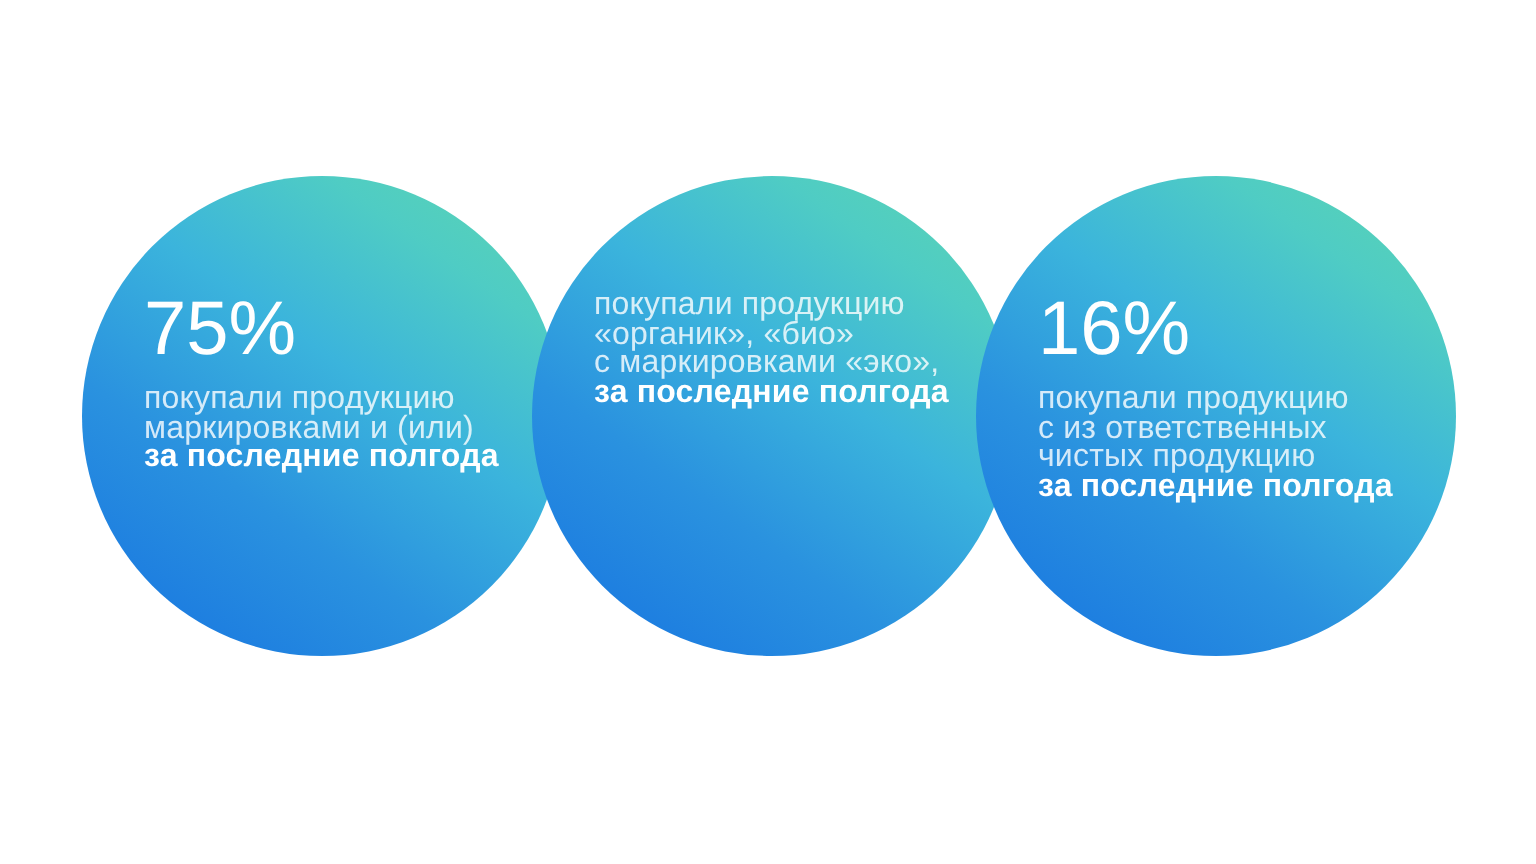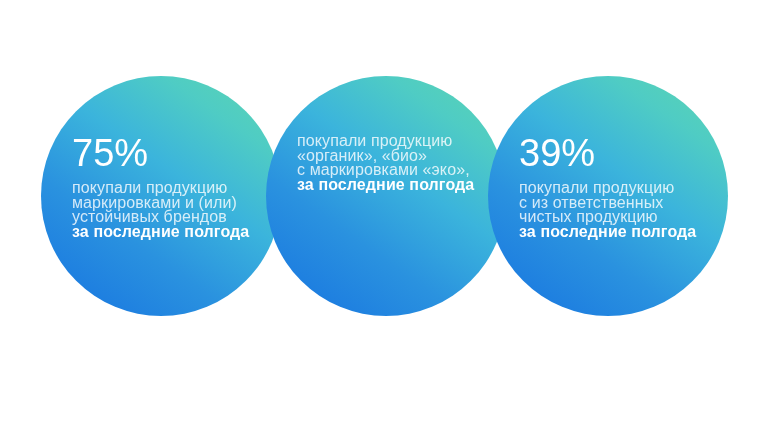--- a/index.html
+++ b/index.html
@@ -21,21 +21,21 @@
     width: 768px;
     height: 432px;
     background: #ffffff;
   }
 
   .circle {
     position: absolute;
     width: 240px;
     height: 240px;
     border-radius: 50%;
-    top: 76px;
+    top: 88px;
     overflow: hidden;
   }
 
   
   .circle-1 {
     left: 41px;
     z-index: 1;
     background: linear-gradient(35deg,
         #1473DE 0%,
         #1E7FE0 14%,
@@ -105,40 +105,39 @@
 <body>
 
 <div id="infographic">
 
   <div class="circle circle-1">
     <div class="content">
       <div class="pct">75%</div>
       <div class="lines">
         <div class="line">покупали продукцию</div>
         <div class="line">маркировками и (или)</div>
-        <div class="line">устойчивых брендов</div>
         <div class="line-strong">за последние полгода</div>
       </div>
     </div>
   </div>
 
   <div class="circle circle-2">
     <div class="content">
       <div class="lines">
         <div class="line">покупали продукцию</div>
         <div class="line">«органик», «био»</div>
         <div class="line">с маркировками «эко»,</div>
         <div class="line-strong">за последние полгода</div>
       </div>
     </div>
   </div>
 
   <div class="circle circle-3">
     <div class="content">
-      <div class="pct">39%</div>
+      <div class="pct">16%</div>
       <div class="lines">
         <div class="line">покупали продукцию</div>
         <div class="line">с из ответственных</div>
         <div class="line">чистых продукцию</div>
         <div class="line-strong">за последние полгода</div>
       </div>
     </div>
   </div>
 
 </div>

